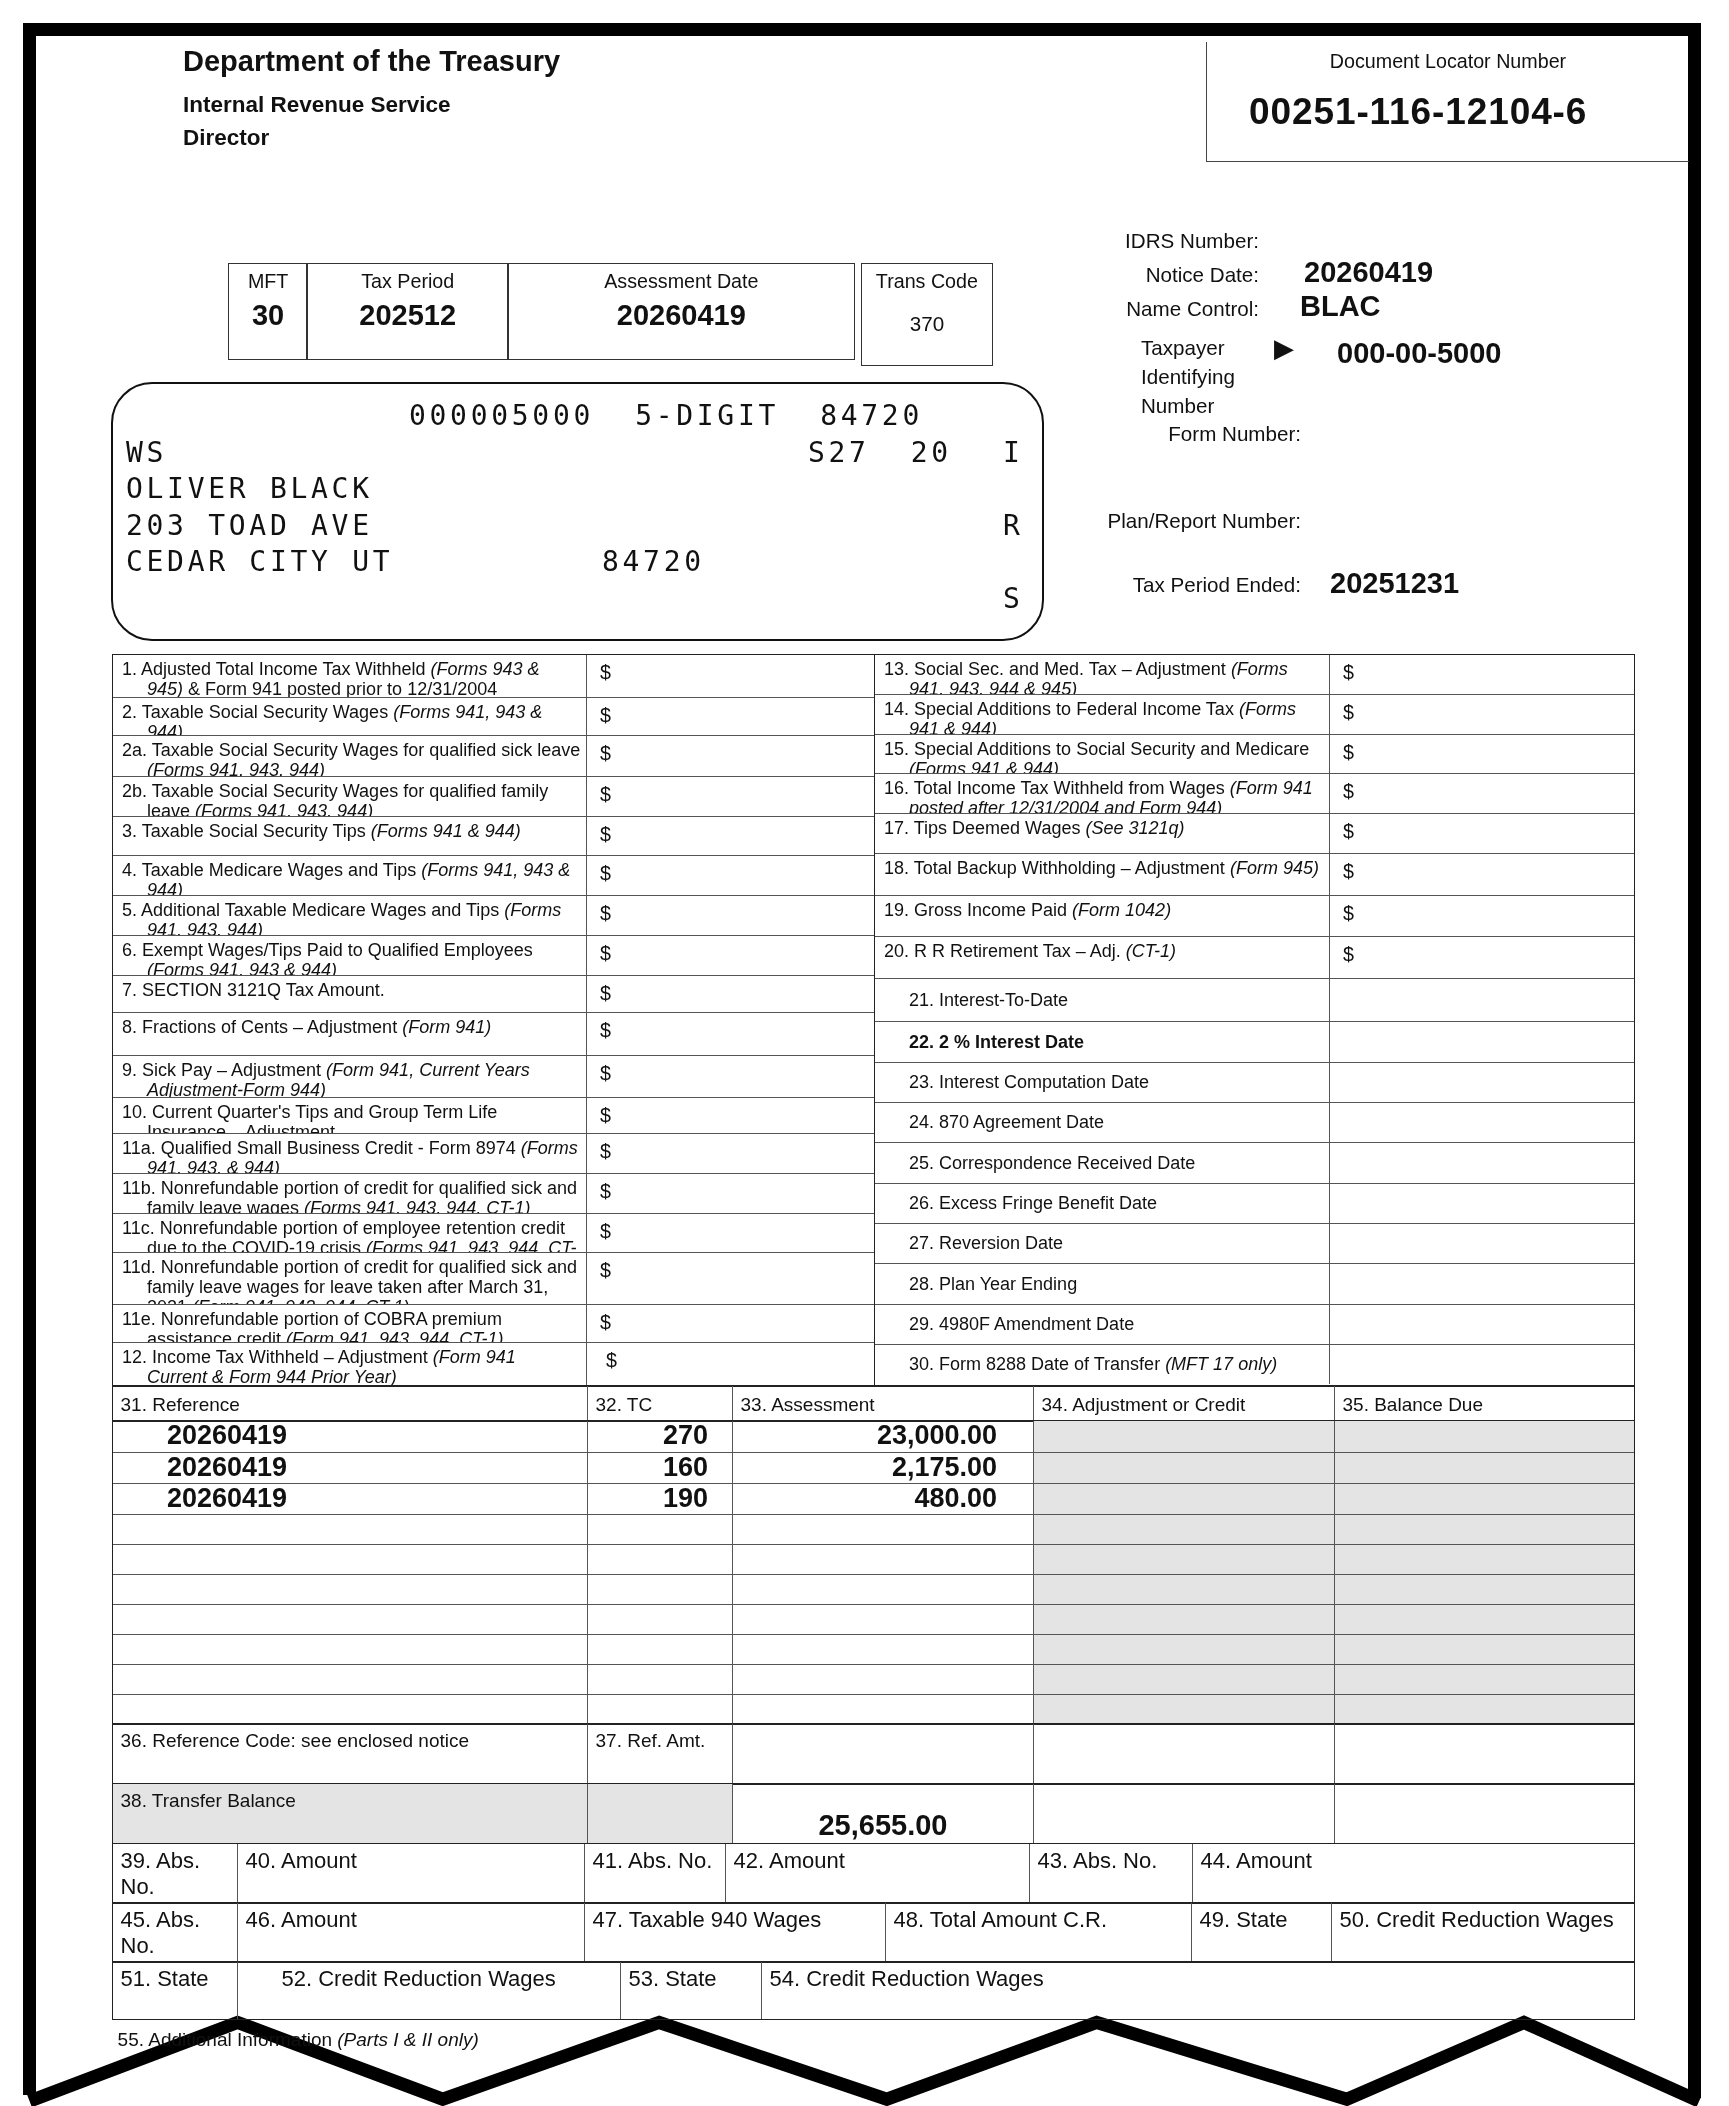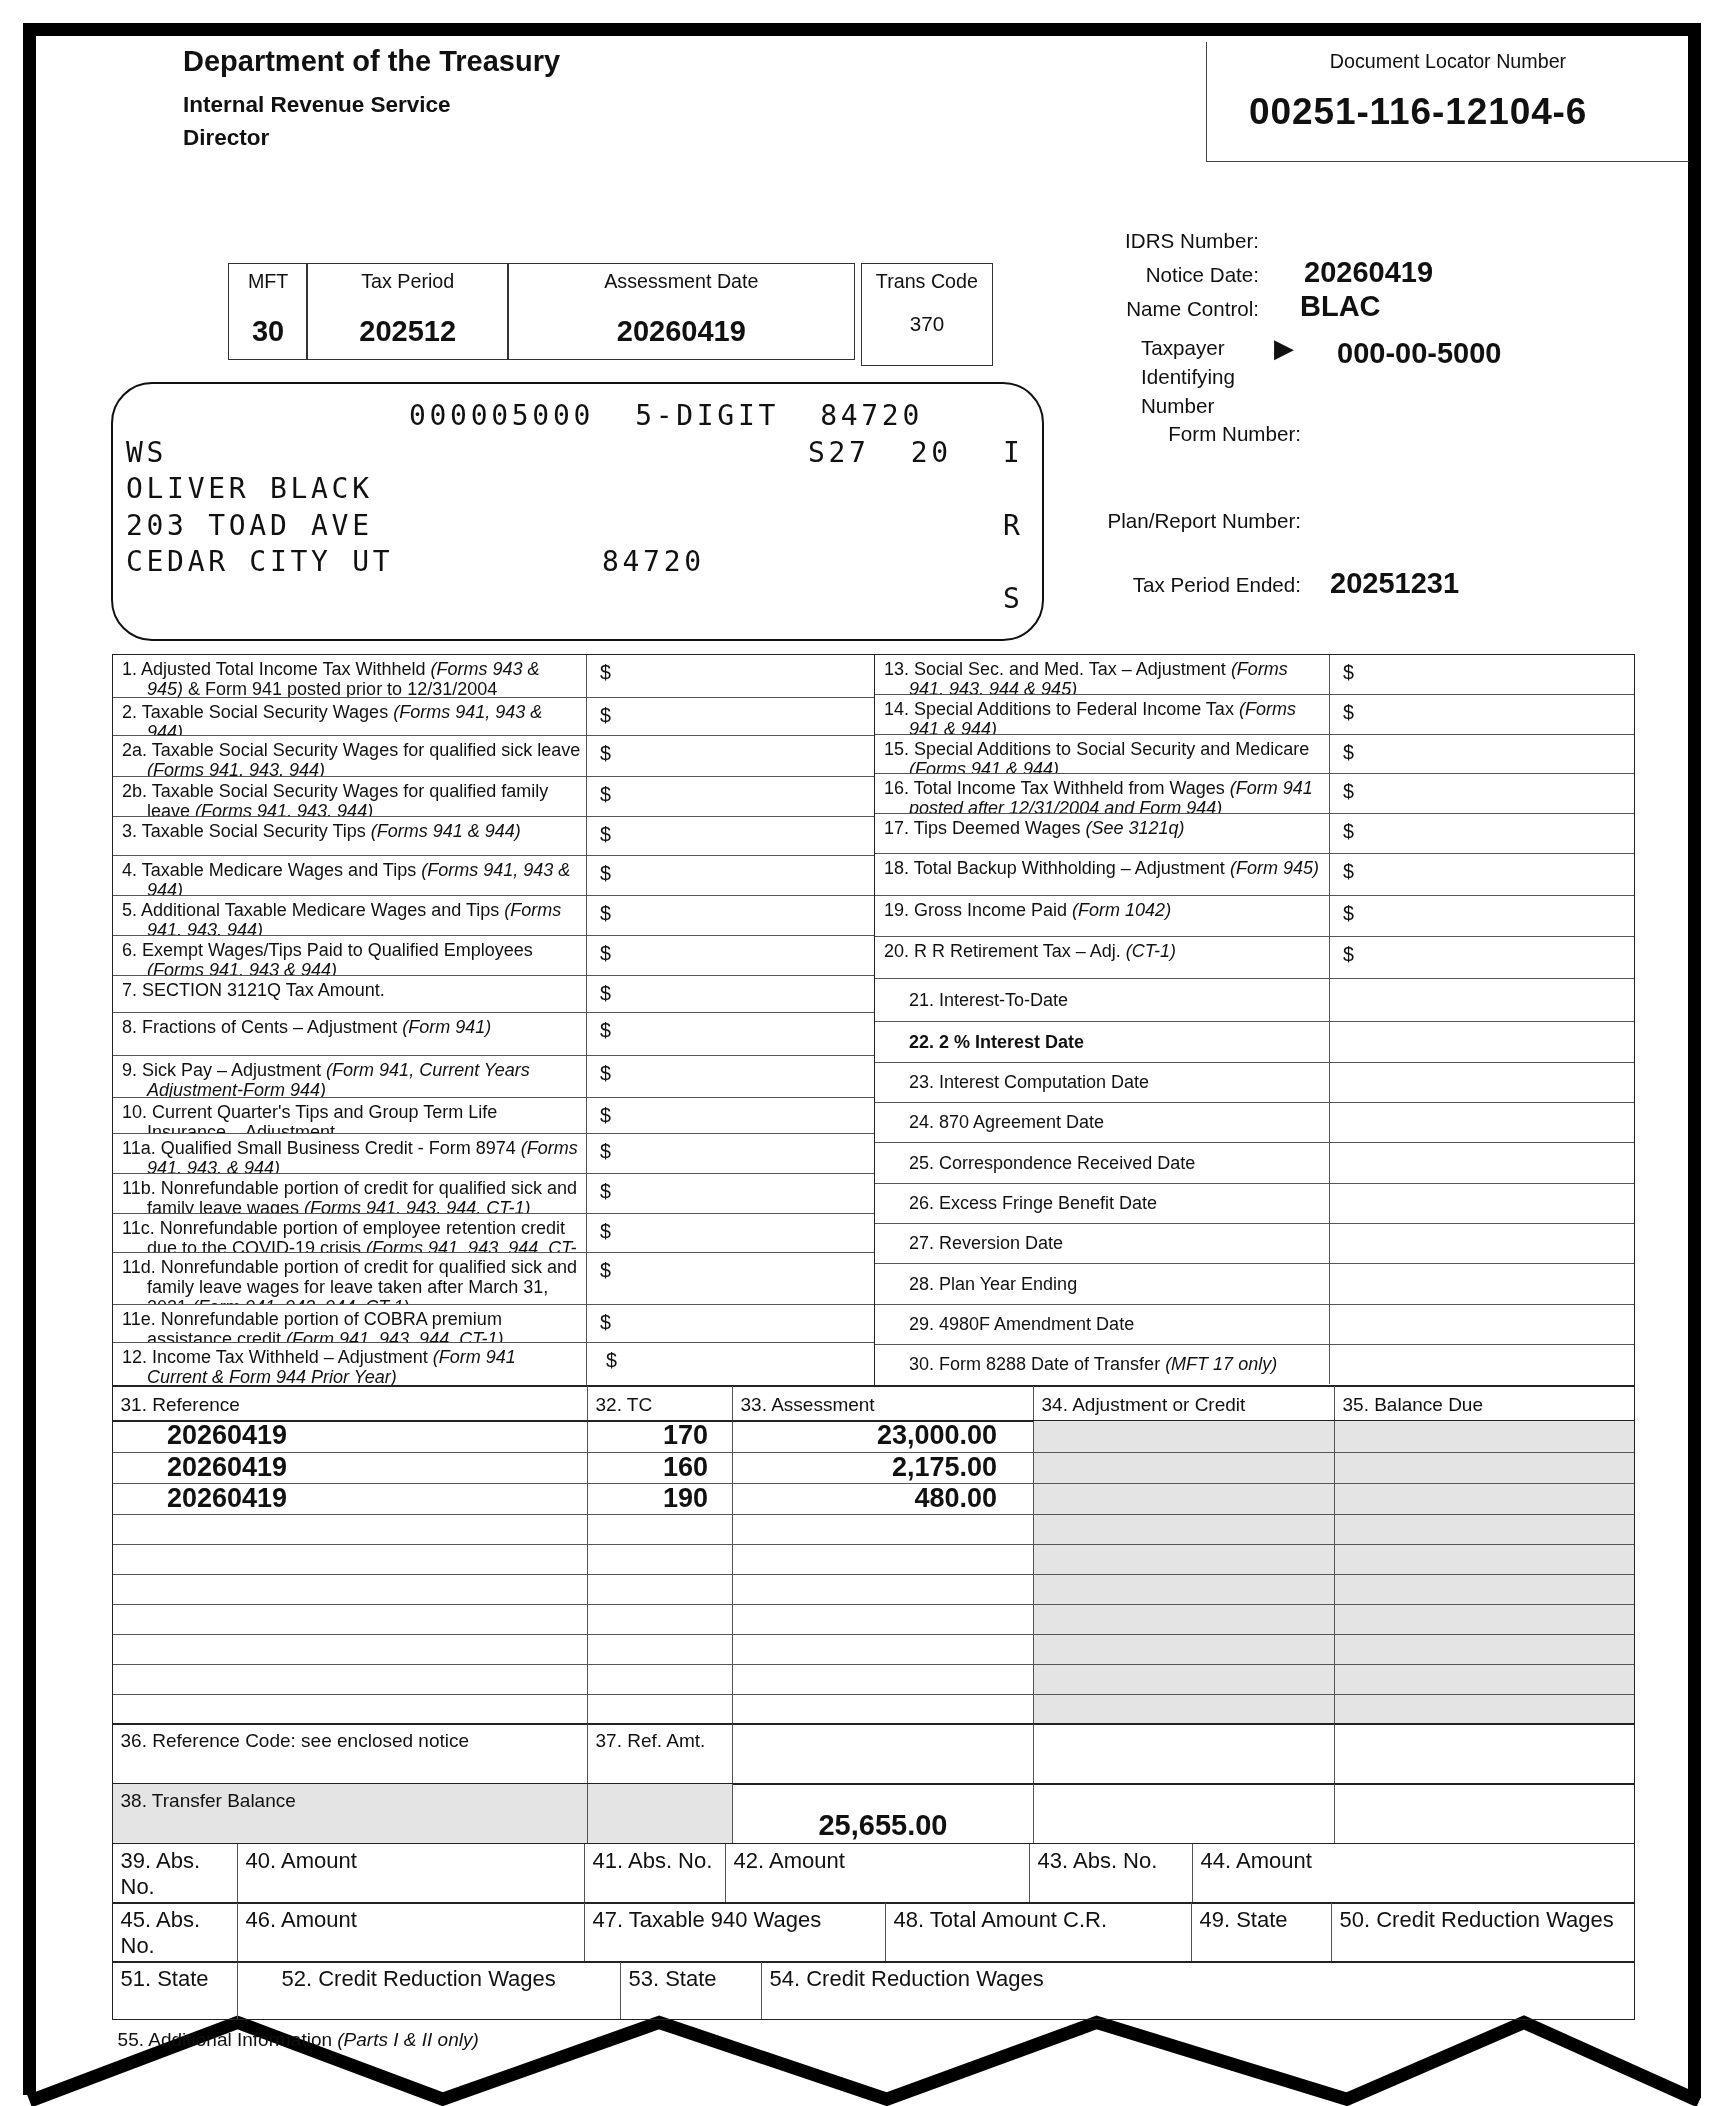--- a/index.html
+++ b/index.html
@@ -23,21 +23,21 @@
   
   #dln-box{left:1206px;top:42px;width:482px;height:119px;border-left:1.9px solid #444;border-bottom:1.9px solid #444;}
   #dln-label{left:0;top:7.5px;width:100%;text-align:center;font-size:19.7px;}
   #dln-value{left:42px;top:49px;font-size:37px;font-weight:bold;letter-spacing:0.9px;}
 
   
   #sumtab{left:230px;top:263px;display:flex;align-items:flex-start;}
   .sumcell{border:1.9px solid #333;margin-left:-1.9px;height:97px;box-sizing:border-box;
            display:flex;flex-direction:column;align-items:center;}
   .sumcell .lab{font-size:19.7px;margin-top:5.6px;white-space:nowrap;padding:0 7.5px;}
-  .sumcell .val{font-size:29px;font-weight:bold;margin-top:22px;}
+  .sumcell .val{font-size:29px;font-weight:bold;margin-top:6px;}
   #sc-mft{width:80px;}
   #sc-period{width:203px;}
   #sc-asmt{width:348px;}
   #sc-trans{width:132px;margin-left:5.6px;height:103px;}
   #sc-trans .val{font-size:20.6px;font-weight:normal;margin-top:19px;}
 
   
   .rlab{position:absolute;font-size:20.6px;text-align:right;}
   .bval{position:absolute;font-size:29px;font-weight:bold;}
   #idrs-label{left:974px;top:229px;width:285px;}
@@ -337,21 +337,21 @@
     <div class="band" id="tx-head">
         <div class="txh-cell" style="width: 475px;">31. Reference</div>
         <div class="txh-cell" style="width: 145px;">32. TC</div>
         <div class="txh-cell" style="width: 301px;">33. Assessment</div>
         <div class="txh-cell" style="width: 301px;">34. Adjustment or Credit</div>
         <div class="txh-cell" style="width: 302px;">35. Balance Due</div>
       </div>
     <div class="band" id="tx-body">
         <div class="tx-row" style="height: 31px;">
           <div class="tx-cell tx-ref" style="width: 475px;">20260419</div>
-          <div class="tx-cell tx-tc" style="width: 145px;">170</div>
+          <div class="tx-cell tx-tc" style="width: 145px;">270</div>
           <div class="tx-cell tx-asmt" style="width: 301px;">23,000.00</div>
           <div class="tx-cell shaded" style="width: 301px;"></div>
           <div class="tx-cell shaded" style="width: 302px;"></div>
         </div>
         <div class="tx-row" style="height: 31px;">
           <div class="tx-cell tx-ref" style="width: 475px;">20260419</div>
           <div class="tx-cell tx-tc" style="width: 145px;">160</div>
           <div class="tx-cell tx-asmt" style="width: 301px;">2,175.00</div>
           <div class="tx-cell shaded" style="width: 301px;"></div>
           <div class="tx-cell shaded" style="width: 302px;"></div>

